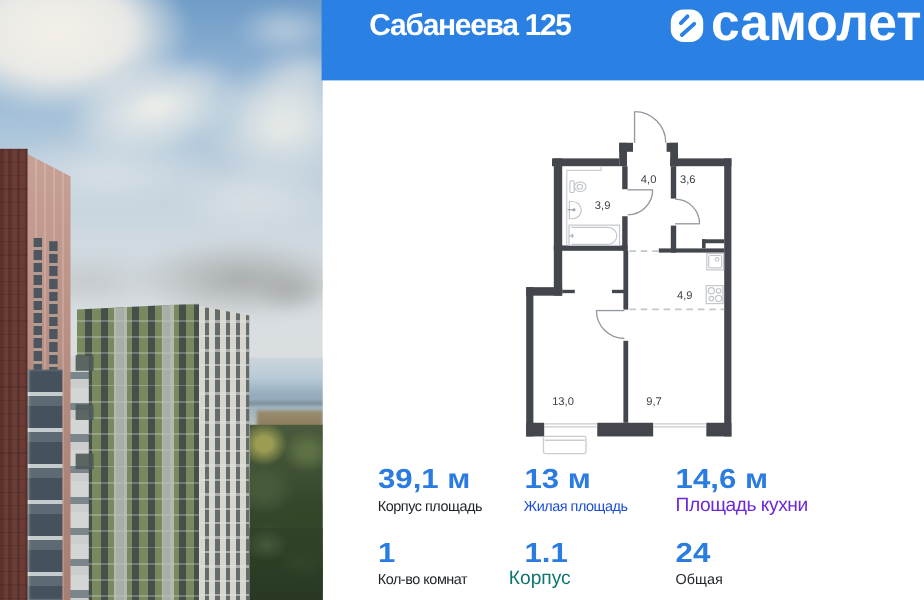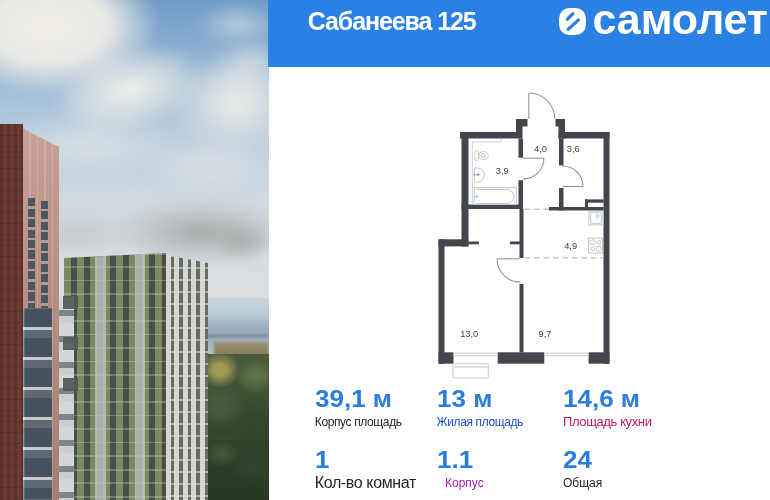--- a/index.html
+++ b/index.html
@@ -254,27 +254,27 @@
 <div class="abs" style="left:314.8px;top:388px;font-size:23px;line-height:23px;font-weight:700;color:#2b7ce1;transform:scaleX(1.13);transform-origin:0 0">39,1 м</div>
 
 <div class="abs" style="left:314.8px;top:414.5px;font-size:12px;line-height:14px;color:#22262c;letter-spacing:-0.38px">Корпус площадь</div>
 
 <div class="abs" style="left:436.5px;top:388px;font-size:23px;line-height:23px;font-weight:700;color:#2b7ce1;transform:scaleX(1.13);transform-origin:0 0">13 м</div>
 
 <div class="abs" style="left:436.5px;top:414.5px;font-size:12px;line-height:14px;color:#1d4ed8;letter-spacing:-0.38px">Жилая площадь</div>
 
 <div class="abs" style="left:563px;top:388px;font-size:23px;line-height:23px;font-weight:700;color:#2b7ce1;transform:scaleX(1.13);transform-origin:0 0">14,6 м</div>
 
-<div class="abs" style="left:563px;top:414.5px;font-size:13px;line-height:14px;color:#be185d;letter-spacing:-0.38px">Площадь кухни</div>
+<div class="abs" style="left:563px;top:414.5px;font-size:16px;line-height:14px;color:#6d28d9;letter-spacing:-0.38px">Площадь кухни</div>
 
 <div class="abs" style="left:314.8px;top:448.5px;font-size:23px;line-height:23px;font-weight:700;color:#2b7ce1;transform:scaleX(1.13);transform-origin:0 0">1</div>
 
-<div class="abs" style="left:314.8px;top:476px;font-size:16px;line-height:14px;color:#22262c;letter-spacing:-0.38px">Кол-во комнат</div>
+<div class="abs" style="left:314.8px;top:476px;font-size:12px;line-height:14px;color:#22262c;letter-spacing:-0.38px">Кол-во комнат</div>
 
 <div class="abs" style="left:436.5px;top:448.5px;font-size:23px;line-height:23px;font-weight:700;color:#2b7ce1;transform:scaleX(1.13);transform-origin:0 0">1.1</div>
 
-<div class="abs" style="left:445px;top:476px;font-size:12px;line-height:14px;color:#a21caf">Корпус</div>
+<div class="abs" style="left:424px;top:476px;font-size:16px;line-height:14px;color:#0f766e">Корпус</div>
 
 <div class="abs" style="left:563px;top:448.5px;font-size:23px;line-height:23px;font-weight:700;color:#2b7ce1;transform:scaleX(1.13);transform-origin:0 0">24</div>
 
 <div class="abs" style="left:563px;top:476px;font-size:12px;line-height:14px;color:#22262c">Общая</div>
 
 </div>
 
 </body></html>

